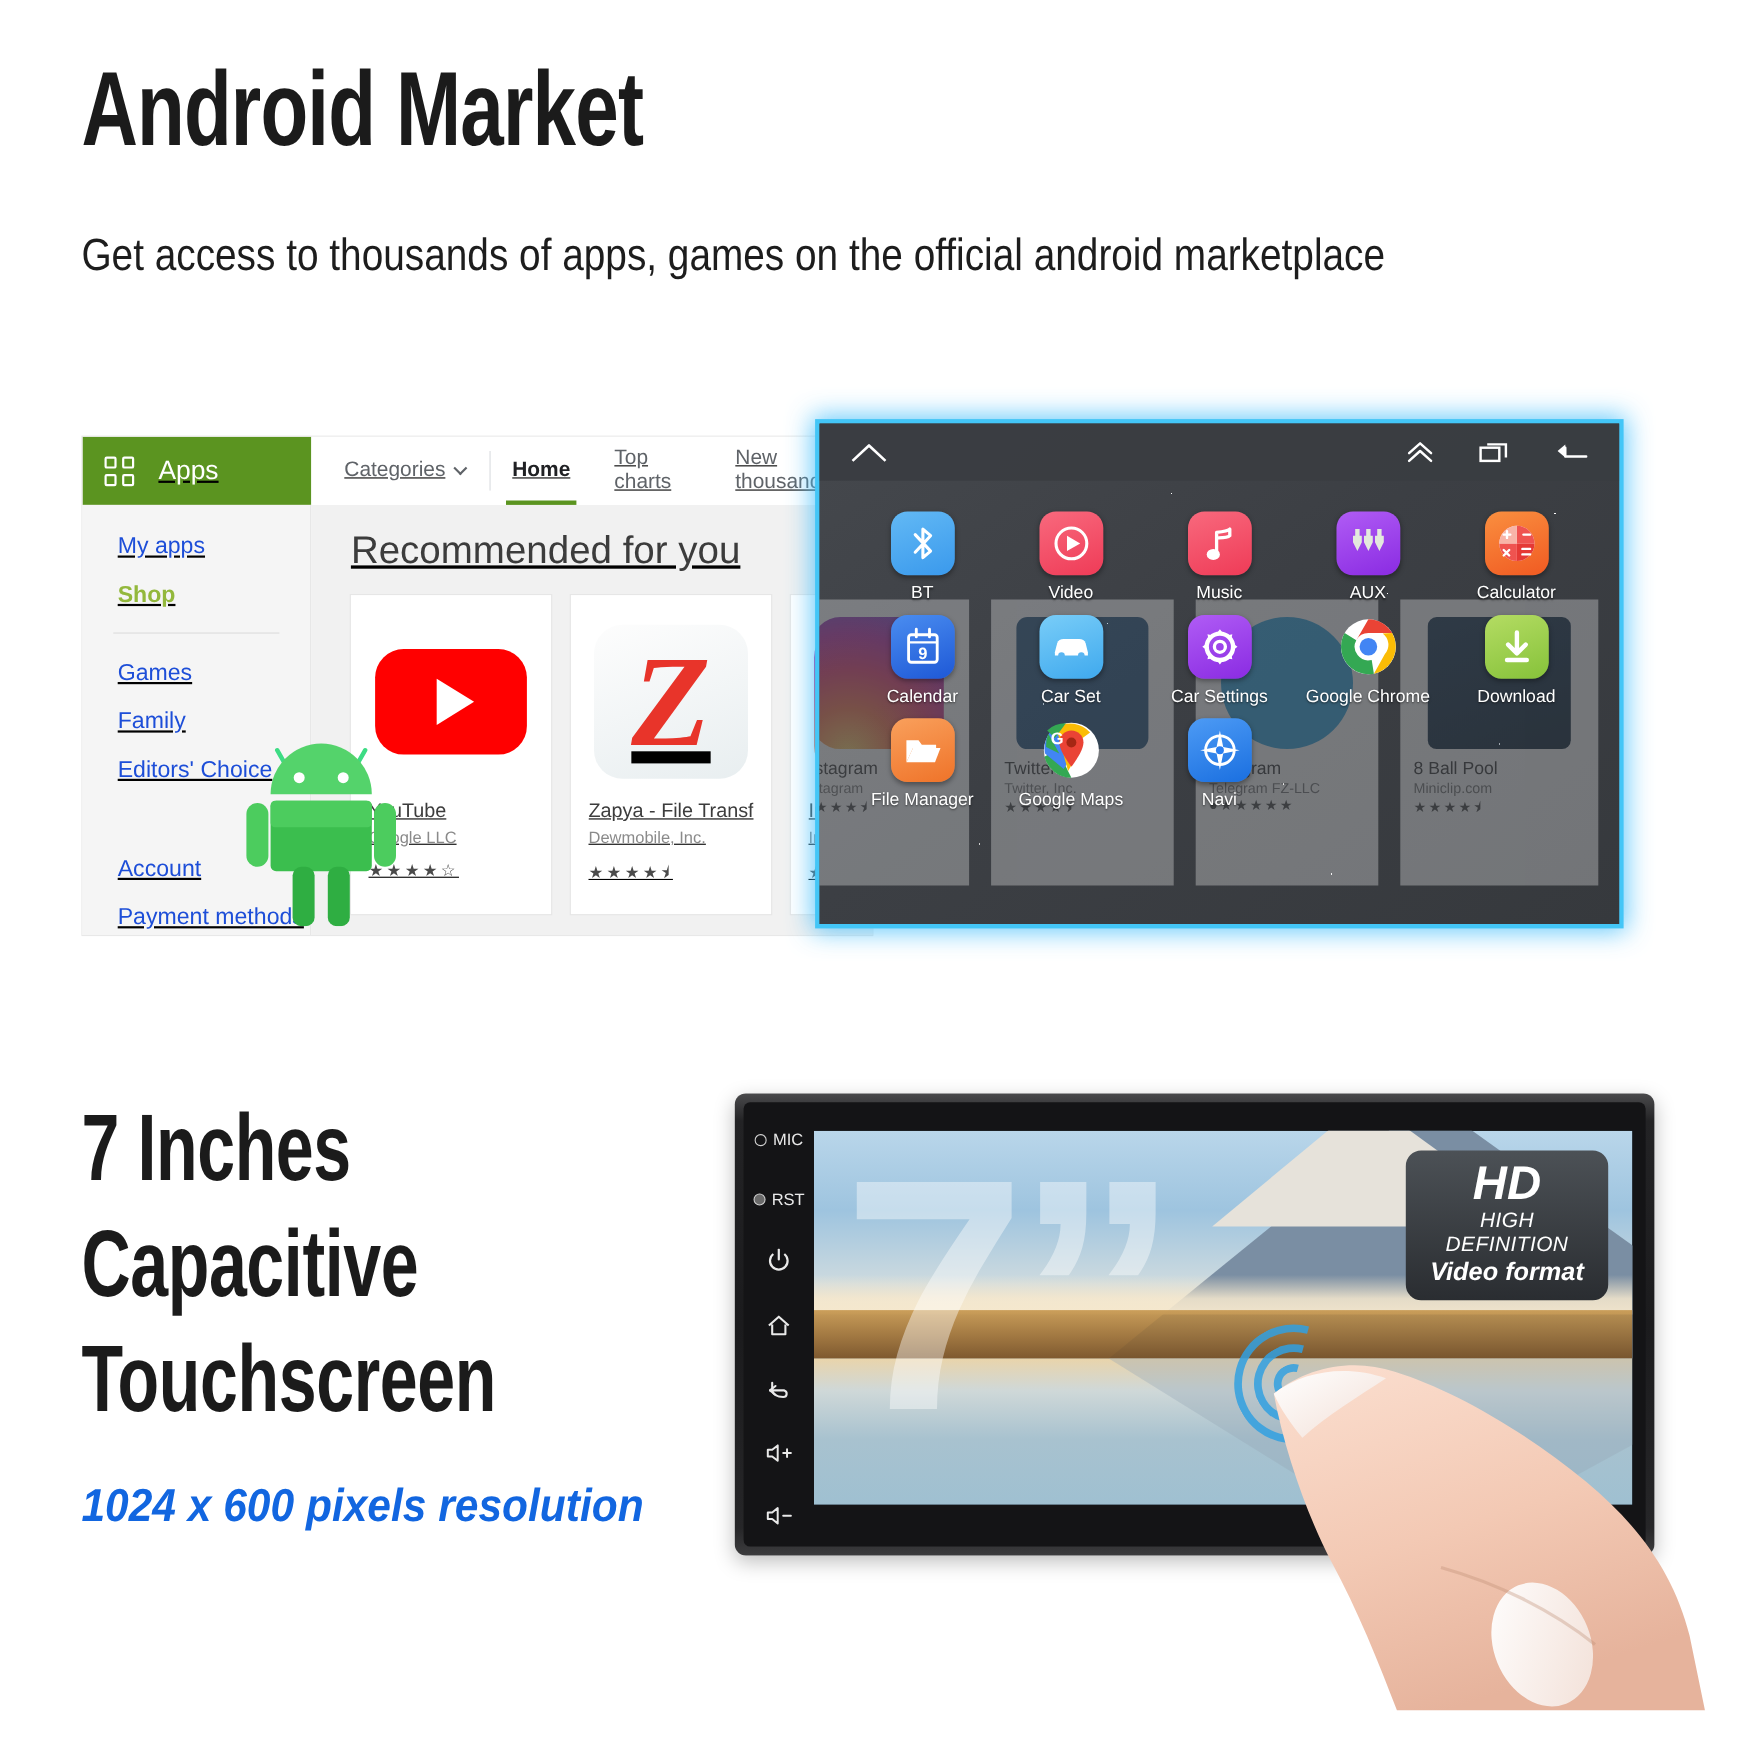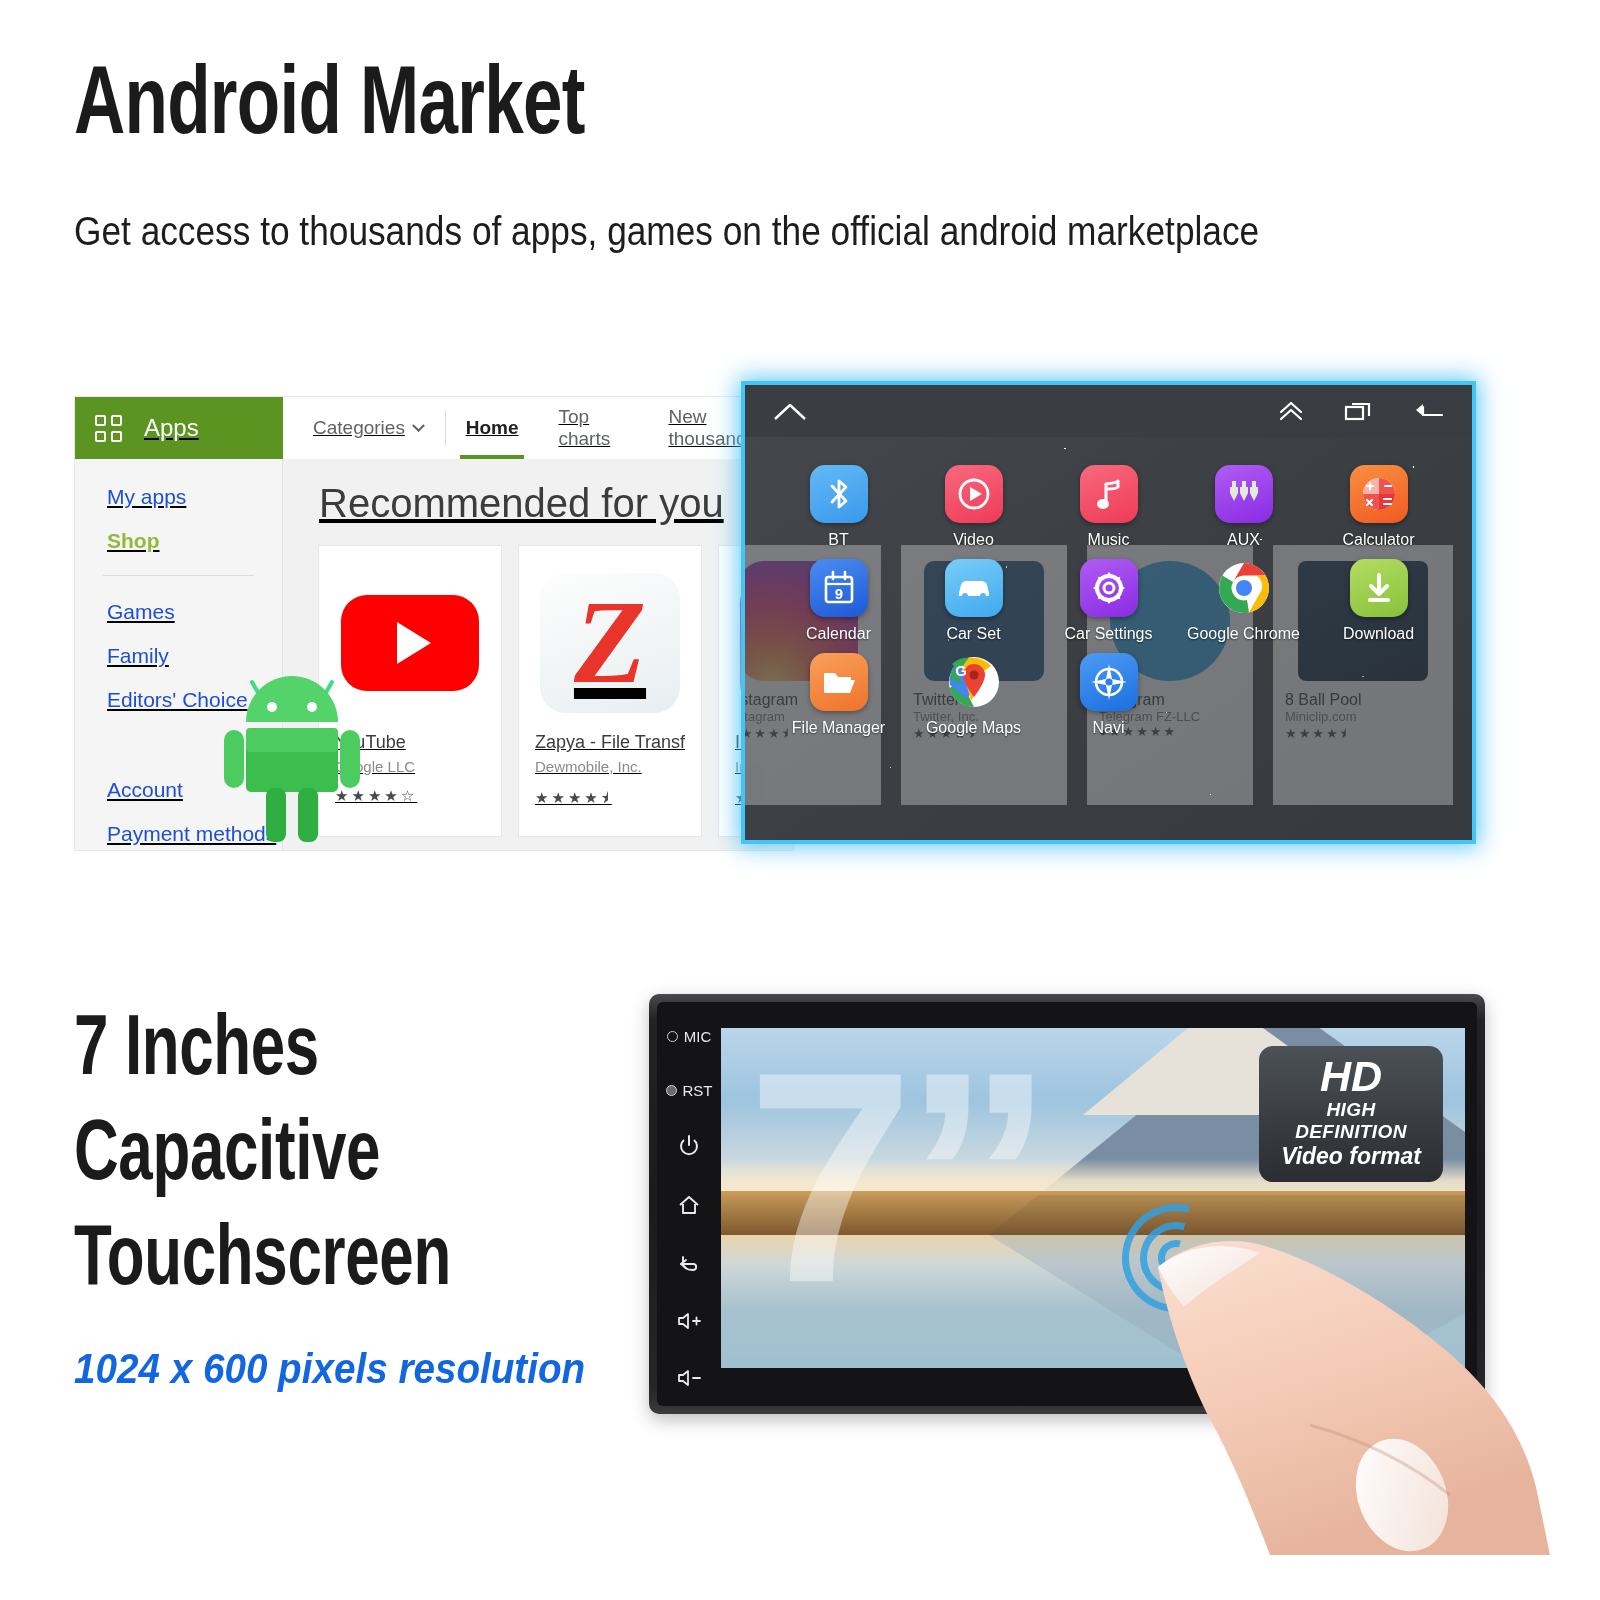--- a/index.html
+++ b/index.html
@@ -88,21 +88,21 @@
   .ps-tab.active::after { content: ""; position: absolute; left: 14px; right: 14px; bottom: 0; height: 4px; background: #5b9420; }
 
   .ps-body { display: flex; height: 393px; }
   .ps-side { width: 208px; background: #f5f5f5; padding-top: 16px; border-right: 1px solid #e4e4e4; }
   .ps-side-item { font-size: 21px; color: #1d4ed8; padding: 10px 0 10px 32px; white-space: nowrap; }
   .ps-side-item.hl { color: #93b83c; font-weight: 700; }
   .ps-side-rule { height: 1px; background: #dcdcdc; margin: 12px 28px 14px 28px; }
   .ps-side-gap { height: 46px; }
 
   .ps-main { flex: 1; background: #f1f1f1; padding: 22px 0 0 36px; overflow: hidden; }
-  .ps-main h3 { font-size: 40px; font-weight: 400; color: #3c3c3c; margin-bottom: 20px; }
+  .ps-main h3 { font-size: 35px; font-weight: 400; color: #3c3c3c; margin-bottom: 20px; }
   .ps-cards { display: flex; gap: 18px; }
   .ps-card { width: 182px; height: 290px; background: #fff; padding: 22px 16px 0; flex: 0 0 auto; box-shadow: 0 0 0 1px #e6e6e6; }
   .ps-thumb { width: 150px; height: 150px; margin: 0 auto 14px; display: flex; align-items: center; justify-content: center; }
   .ps-name { font-size: 18px; color: #3c3c3c; white-space: nowrap; overflow: hidden; }
   .ps-dev { font-size: 15px; color: #8a8a8a; margin-top: 5px; white-space: nowrap; }
   .stars { margin-top: 12px; font-size: 15px; color: #4a4a4a; letter-spacing: 3px; }
 
   .yt-logo { width: 138px; height: 96px; background: #ff0000; border-radius: 26px; display: flex; align-items: center; justify-content: center; }
   .yt-tri { width: 0; height: 0; border-left: 34px solid #fff; border-top: 21px solid transparent; border-bottom: 21px solid transparent; margin-left: 8px; }
   .zapya-logo { width: 140px; height: 140px; border-radius: 26px; background: linear-gradient(160deg,#fdfdfd,#e8eef0); display: flex; align-items: center; justify-content: center; font-size: 118px; font-weight: 700; font-style: italic; color: #e8342a; font-family: "Liberation Serif", serif; }
@@ -150,21 +150,21 @@
   
   .ghost-layer { position: absolute; inset: 0; opacity: 0.30; pointer-events: none; }
   .ghost-card { position: absolute; background: #fff; }
   .ghost-name { font-size: 16px; color: #333; }
   .ghost-dev { font-size: 13px; color: #777; }
   .ghost-stars { font-size: 13px; color: #444; letter-spacing: 2px; }
 
   
   .device {
     position: absolute;
-    left: 649px; top: 994px;
+    left: 668px; top: 994px;
     width: 836px; height: 420px;
     background: linear-gradient(180deg,#4a4a4c 0%, #232325 6%, #1b1b1d 50%, #262628 94%, #3c3c3e 100%);
     border-radius: 10px;
     box-shadow: 0 6px 18px rgba(0,0,0,0.25);
     padding: 8px;
   }
   .device-inner { width: 100%; height: 100%; background: #141416; border-radius: 6px; position: relative; overflow: hidden; }
   .btn-col { position: absolute; left: 0; top: 0; bottom: 0; width: 64px; display: flex; flex-direction: column; align-items: center; padding: 26px 0 18px; justify-content: space-between; }
   .btn-item { color: #e9e9e9; font-size: 15px; display: flex; align-items: center; gap: 6px; }
   .hole { width: 11px; height: 11px; border: 1.6px solid #cfcfcf; border-radius: 50%; }
@@ -177,21 +177,21 @@
   .mountain { position: absolute; left: 36%; bottom: 39%; width: 0; height: 0; border-left: 290px solid transparent; border-right: 330px solid transparent; border-bottom: 236px solid #7a8ea3; }
   .snowcap { position: absolute; left: 50%; bottom: calc(39% + 120px); transform: translateX(-10px); width: 0; height: 0; border-left: 140px solid transparent; border-right: 160px solid transparent; border-bottom: 116px solid #e6e2da; }
   .treeline { position: absolute; left: 0; right: 0; bottom: 39%; height: 44px; background: linear-gradient(180deg, rgba(196,146,70,0.85), rgba(120,82,40,0.95)); }
   .fog { position: absolute; left: 0; right: 0; bottom: calc(39% + 40px); height: 36px; background: linear-gradient(180deg, rgba(255,255,255,0) 0%, rgba(247,233,206,0.85) 60%, rgba(247,233,206,0.95) 100%); }
   .reflection { position: absolute; left: 36%; top: 61%; width: 0; height: 0; border-left: 290px solid transparent; border-right: 330px solid transparent; border-top: 180px solid rgba(150,165,180,0.35); }
 
   .watermark { position: absolute; left: 26px; top: 14px; font-size: 300px; font-weight: 700; color: rgba(255,255,255,0.42); line-height: 0.9; letter-spacing: -10px; font-family: "Liberation Sans", sans-serif; }
 
   .hd-badge { position: absolute; right: 22px; top: 18px; width: 184px; background: linear-gradient(180deg,#4c5156,#2a2d31); border-radius: 14px; padding: 8px 10px 12px; text-align: center; color: #fff; font-style: italic; }
   .hd-1 { font-size: 43px; font-weight: 700; line-height: 1.05; }
-  .hd-2 { font-size: 19px; font-weight: 700; letter-spacing: 0.4px; }
+  .hd-2 { font-size: 19px; font-weight: 400; letter-spacing: 0.4px; }
   .hd-3 { font-size: 23px; font-weight: 700; }
 
   .ripple { position: absolute; left: 1116px; top: 1198px; width: 120px; height: 120px; }
   .ripple span { position: absolute; border: 7px solid rgba(50,160,225,0.85); border-radius: 50%; border-right-color: transparent; transform: rotate(-30deg); }
   .r1 { left: 42px; top: 42px; width: 36px; height: 36px; }
   .r2 { left: 24px; top: 24px; width: 72px; height: 72px; }
   .r3 { left: 6px; top: 6px; width: 108px; height: 108px; }
 
   .hand { position: absolute; left: 1150px; top: 1195px; width: 400px; height: 360px; }
 </style>

